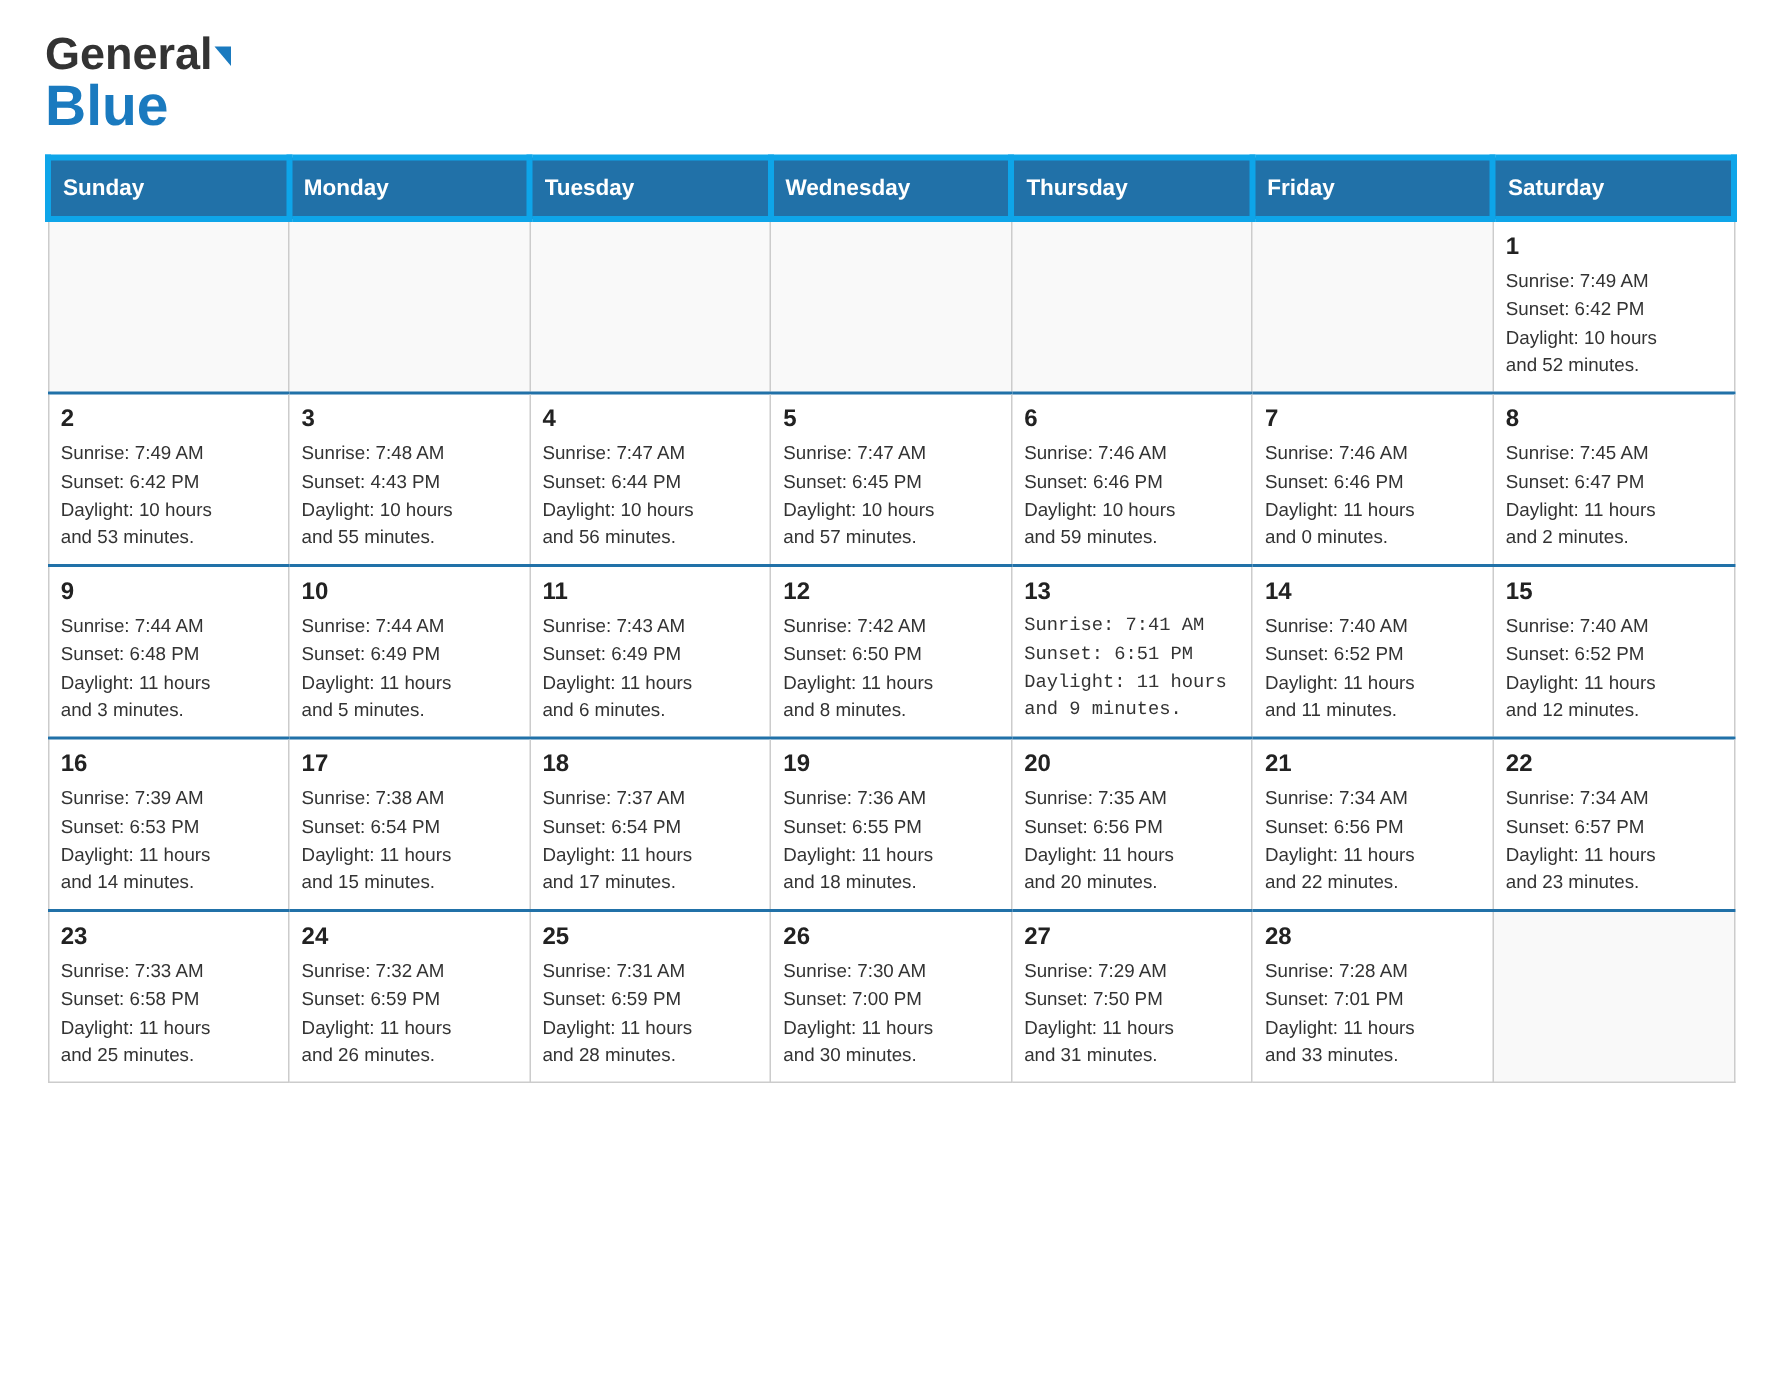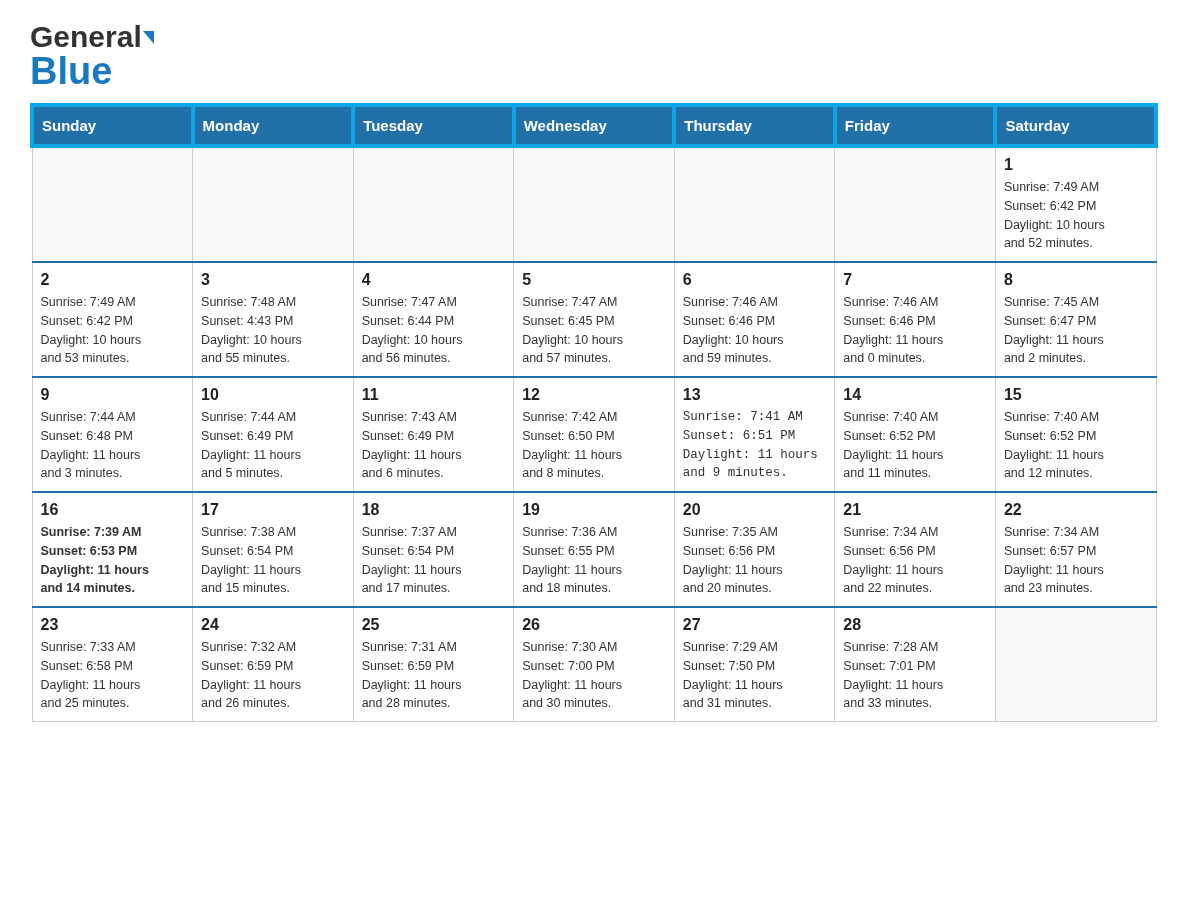--- a/index.html
+++ b/index.html
@@ -218,21 +218,21 @@
           <div class="day-number">15</div>
           <div class="day-info" style="white-space: pre-line;">Sunrise: 7:40 AM
 Sunset: 6:52 PM
 Daylight: 11 hours
 and 12 minutes.</div>
         </td>
       </tr>
       <tr class="row-divider">
         <td>
           <div class="day-number">16</div>
-          <div class="day-info" style="white-space: pre-line; font-weight: bold;">Sunrise: 7:39 AM
+          <div class="day-info" style="white-space: pre-line;">Sunrise: 7:39 AM
 Sunset: 6:53 PM
 Daylight: 11 hours
 and 14 minutes.</div>
         </td>
         <td>
           <div class="day-number">17</div>
           <div class="day-info" style="white-space: pre-line;">Sunrise: 7:38 AM
 Sunset: 6:54 PM
 Daylight: 11 hours
 and 15 minutes.</div>

